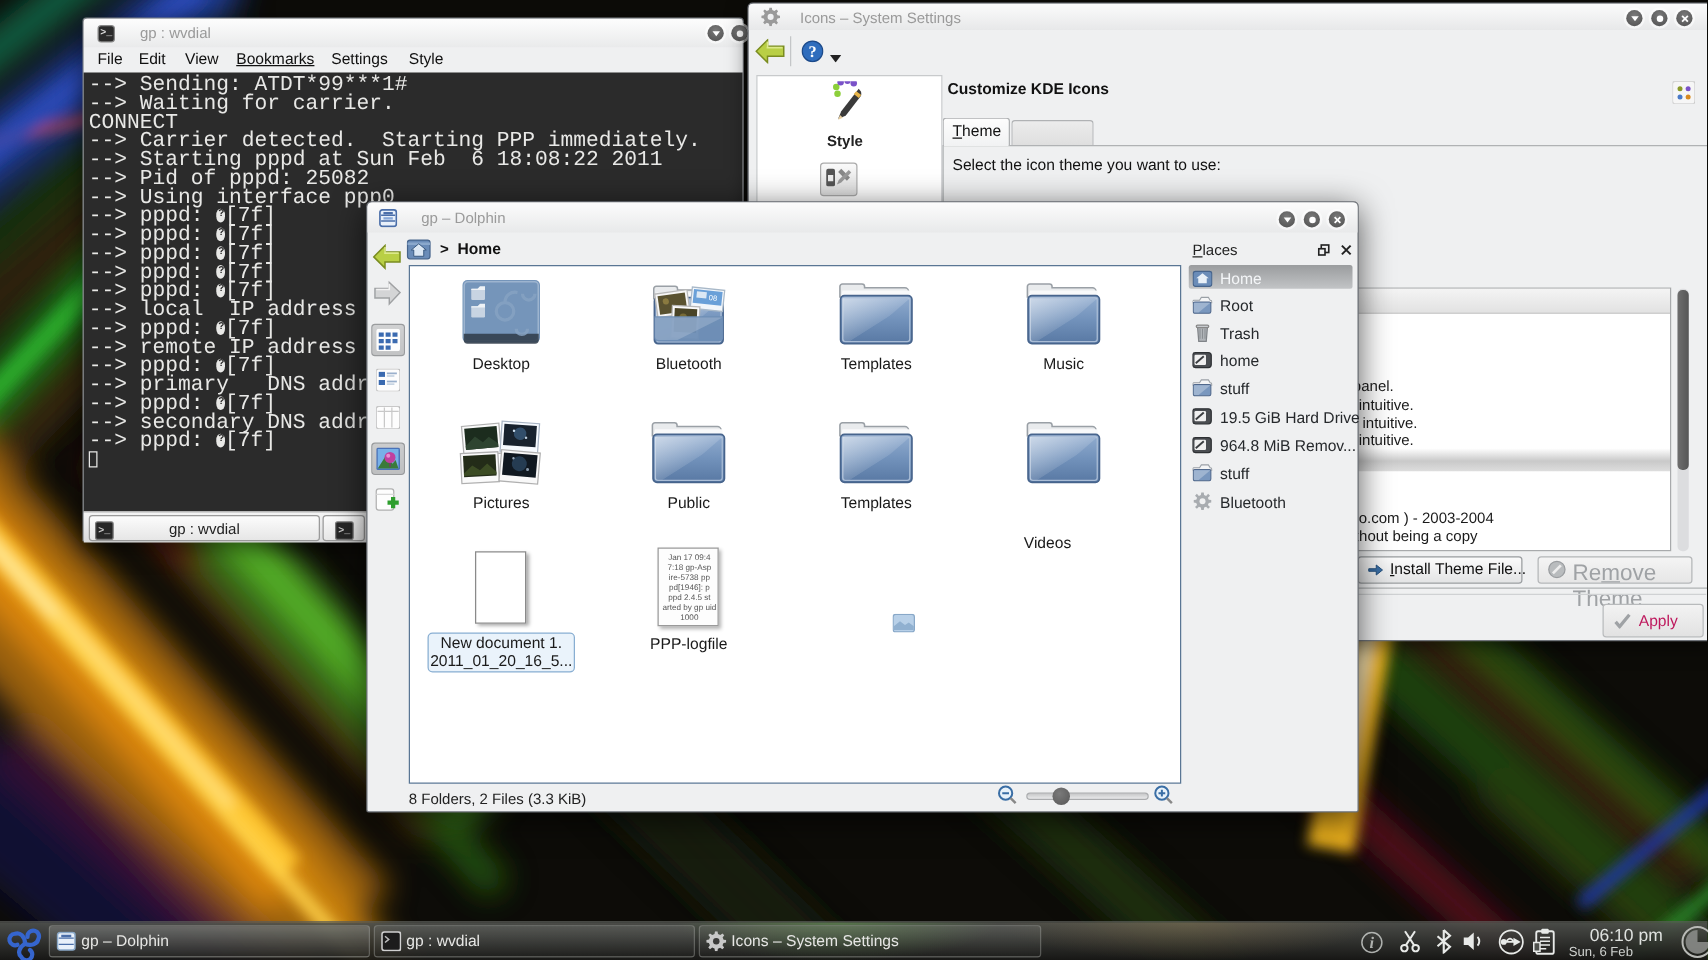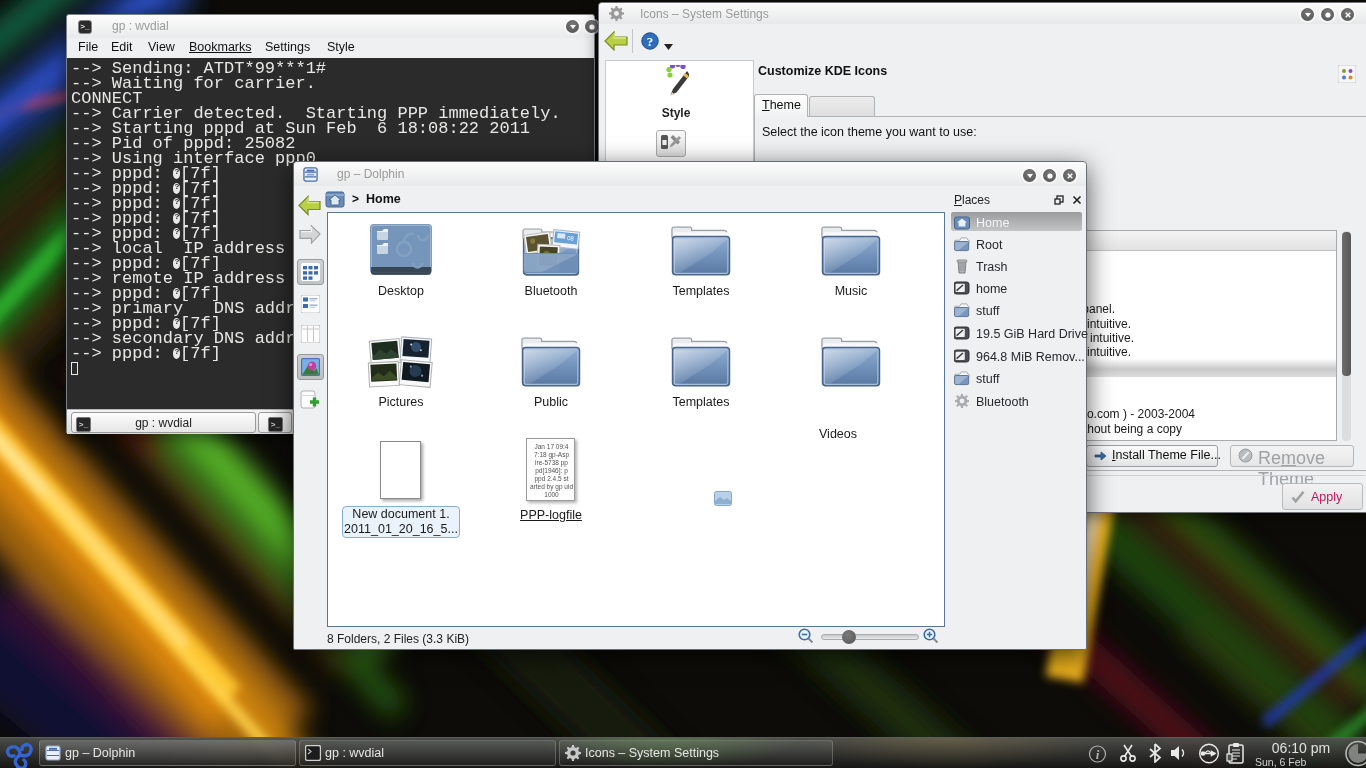--- a/index.html
+++ b/index.html
@@ -447,21 +447,21 @@
     </svg>
  <div class="ilbl" style="left:47px;top:233px;">Pictures</div>
  <div class="ilbl" style="left:197px;top:233px;">Public</div>
  <div class="ilbl" style="left:347px;top:233px;">Templates</div>
  <div class="ilbl" style="left:484px;top:233px;margin-top:32px;">Videos</div>
 
  <div class="abs" style="left:86px;top:279px;width:41px;height:58px;background:#fff;border:1px solid #8a8a8a;box-shadow:2px 2px 3px rgba(0,0,0,.35);"></div>
  <div class="abs" style="left:48px;top:344px;width:118px;height:32px;background:#eaf3fb;border:1px solid #88aed2;border-radius:4px;"></div>
  <div class="ilbl" style="left:40px;top:345px;width:134px;">New document 1.<br>2011_01_20_16_5...</div>
  <div class="abs" style="left:232px;top:276px;width:49px;height:63px;background:#fdfdfd;border:1px solid #9a9a9a;box-shadow:2px 2px 3px rgba(0,0,0,.3);overflow:hidden;font-family:'Liberation Sans';font-size:6.5px;line-height:8px;color:#555;padding:4px 1px 0 3px;text-align:center;">Jan 17 09:4 7:18 gp-Asp ire-5738 pp pd[1946]: p ppd 2.4.5 st arted by gp uid 1000</div>
- <div class="ilbl" style="left:197px;top:346px;text-decoration:underline;">PPP-logfile</div>
+ <div class="ilbl" style="left:197px;top:346px;">PPP-logfile</div>
  <svg class="abs" style="left:420px;top:329px;" width="18" height="15" viewBox="0 0 18 15">
       <rect x="0.5" y="0.5" width="17" height="14" rx="2" fill="#b8d0e8" stroke="#88a8c8"></rect>
       <path d="M1 10l5-4 4 3 3-2 4 3v3H1z" fill="#90b0d0"></path>
     </svg>
 
  <div class="abs" style="left:33px;top:470px;font-size:12px;color:#222;">8 Folders, 2 Files (3.3 KiB)</div>
  <svg class="abs" style="left:504px;top:466px;" width="16" height="17" viewBox="0 0 16 17">
       <circle cx="6.5" cy="6.5" r="5.3" fill="#e8f2fa" stroke="#3a6ea5" stroke-width="1.6"></circle>
       <path d="M3.8 6.5h5.4" stroke="#3a6ea5" stroke-width="1.6"></path>
       <path d="M10.5 10.5l4 4" stroke="#888" stroke-width="2"></path>

